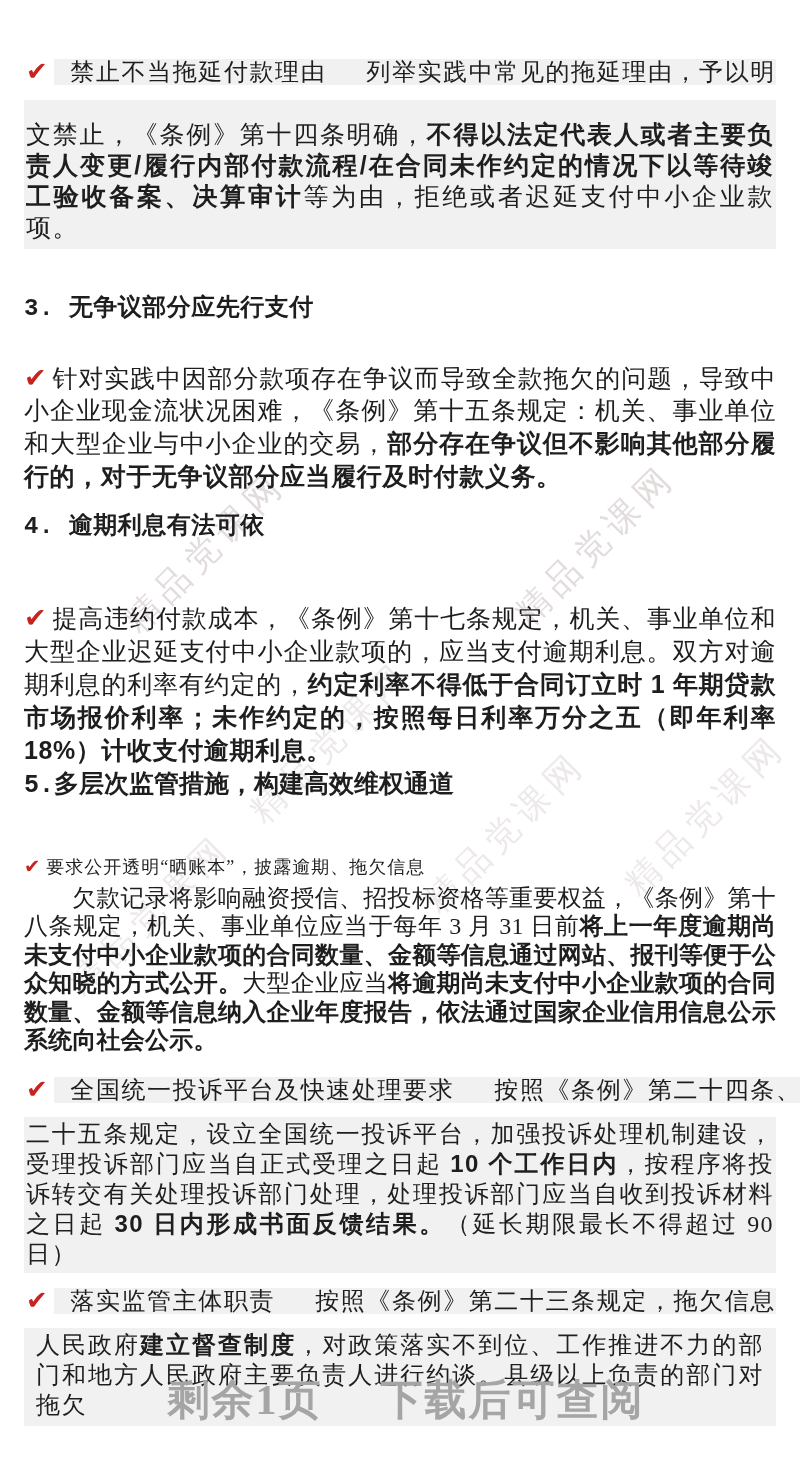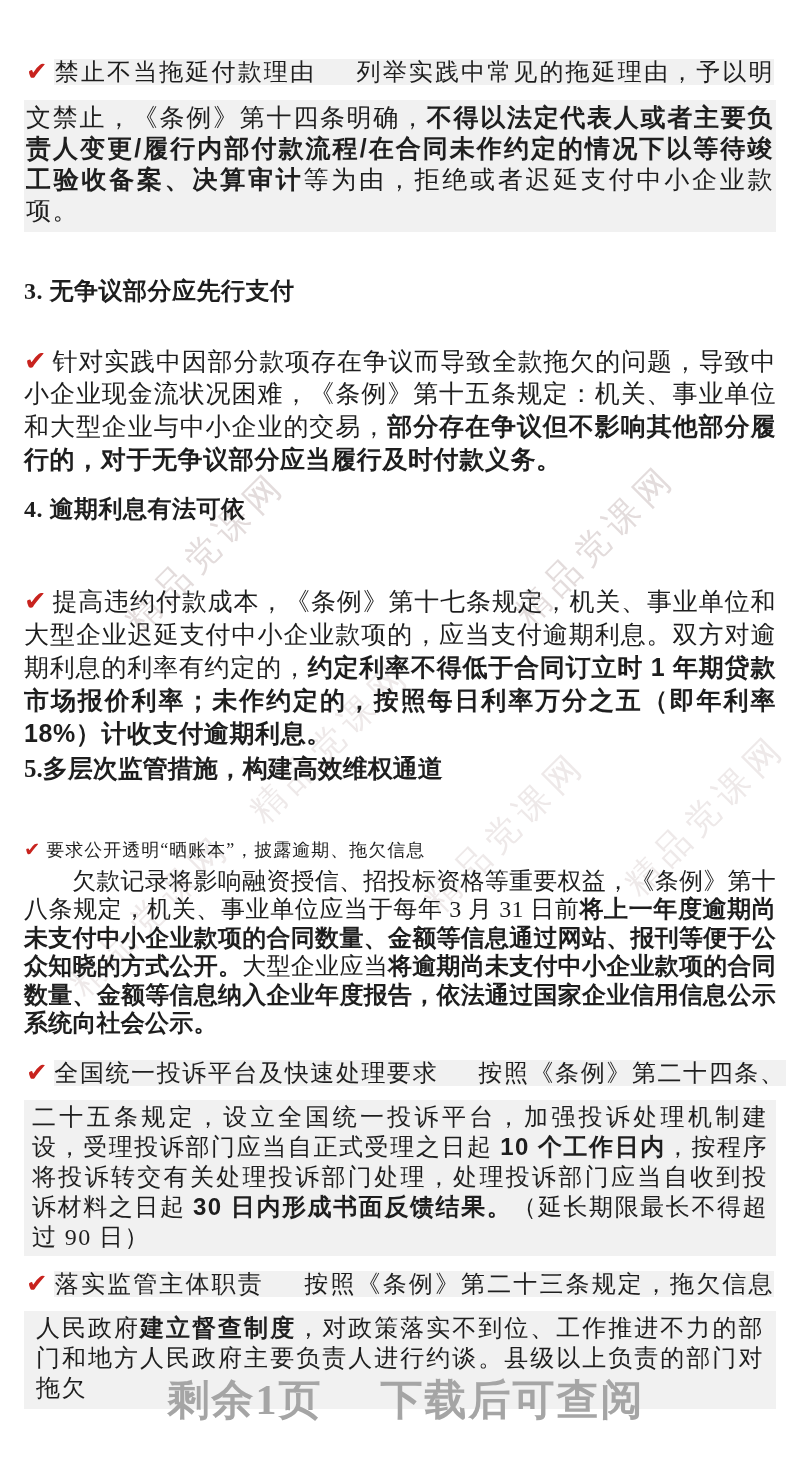--- a/index.html
+++ b/index.html
@@ -25,50 +25,50 @@
     font-family:"Liberation Sans","DejaVu Sans",sans-serif;
   }
   .wm.faint{opacity:.62;}
   
   .content{position:relative;z-index:1;padding:50px 24px 0;}
   .check{
     color:var(--check);font-weight:700;
     font-family:"Liberation Sans","DejaVu Sans",sans-serif;
     font-size:1.08em;margin-right:5px;
   }
-  .hl{background:var(--hl);}
+  .hl{background:var(--hl);padding-left:16px;}
   .b{font-family:"Liberation Sans","DejaVu Sans",sans-serif;font-weight:700;}
   .tgap{display:inline-block;width:40px;}
   
   .topic-line{
     font-size:24px;line-height:34px;padding:4px 2px 5px;
     letter-spacing:1.6px;white-space:nowrap;
     text-align:justify;text-align-last:justify;
   }
   
   .para{font-size:25px;line-height:33px;letter-spacing:.6px;text-align:justify;}
-  .s1p{margin-top:6px;padding:2px 2px 6px;line-height:31px;letter-spacing:1.6px;}
+  .s1p{margin-top:6px;padding:19px 2px 6px;line-height:31px;letter-spacing:1.6px;}
   .h{
-    font-family:Liberation Serif, serif;
+    font-family:Liberation Mono, monospace;
     font-weight:700;font-size:24px;line-height:27px;letter-spacing:.5px;
   }
   .h3{margin-top:46px;}
   .h4{margin-top:20px;}
   .h5{margin-top:4px;font-size:25px;line-height:30px;letter-spacing:0;}
   .s3p{margin-top:40px;line-height:32px;}
   .s4p{margin-top:62px;}
   .s5a{margin-top:48px;font-size:18px;line-height:34px;letter-spacing:1px;}
   .s5b{
     font-size:24px;line-height:28.4px;letter-spacing:.2px;
     text-align:justify;text-indent:2em;
   }
   .s6line{margin-top:14px;}
   .s6p{
     margin-top:5px;font-size:24px;line-height:30px;letter-spacing:1.4px;
-    text-align:justify;padding:2px 8px 4px;
+    text-align:justify;padding:2px 2px 4px;
   }
   .s7line{margin-top:6px;}
   .s7p{
     margin-top:5px;font-size:24px;line-height:30px;letter-spacing:1.6px;
     text-align:justify;padding:2px 12px 6px;
   }
   
   .footer{
     position:absolute;left:12px;right:0;top:1372px;z-index:1;
     text-align:center;color:var(--footer);

